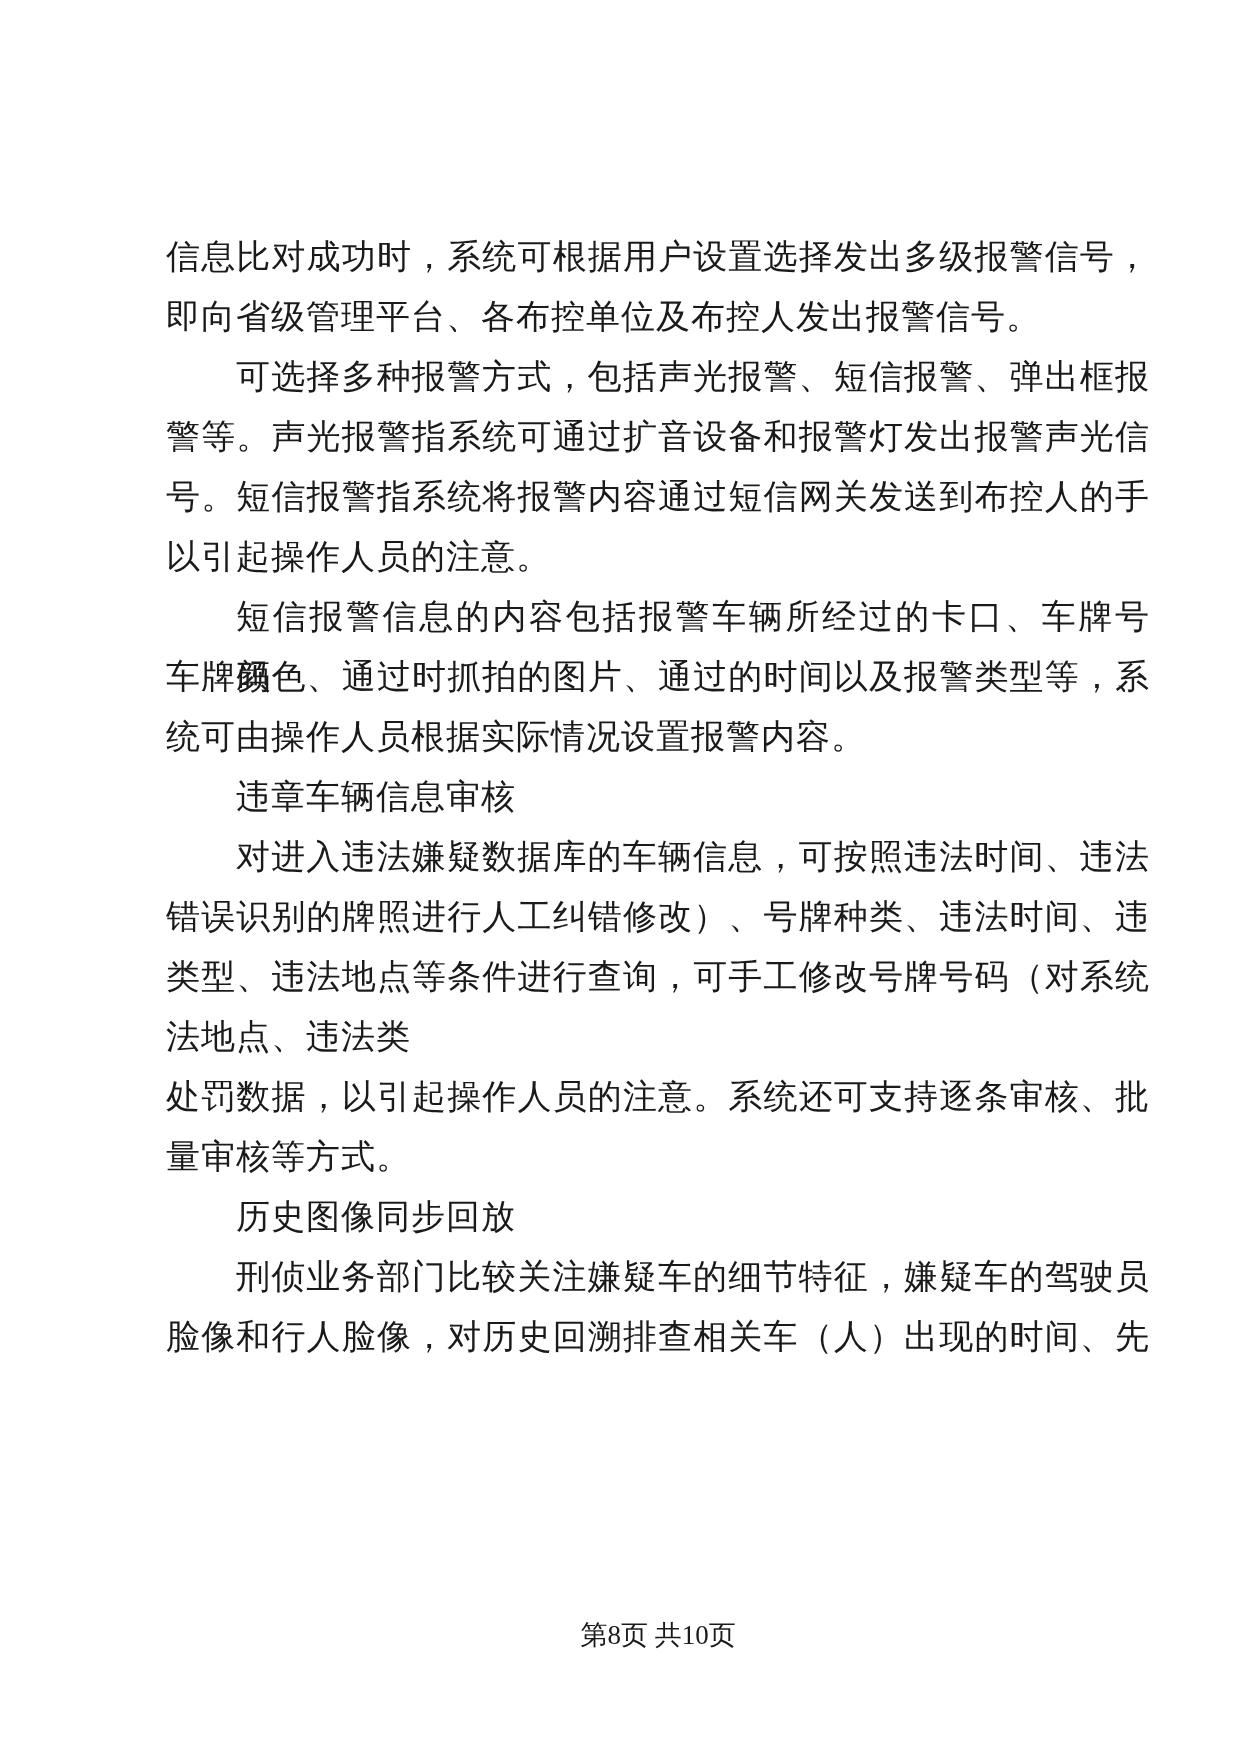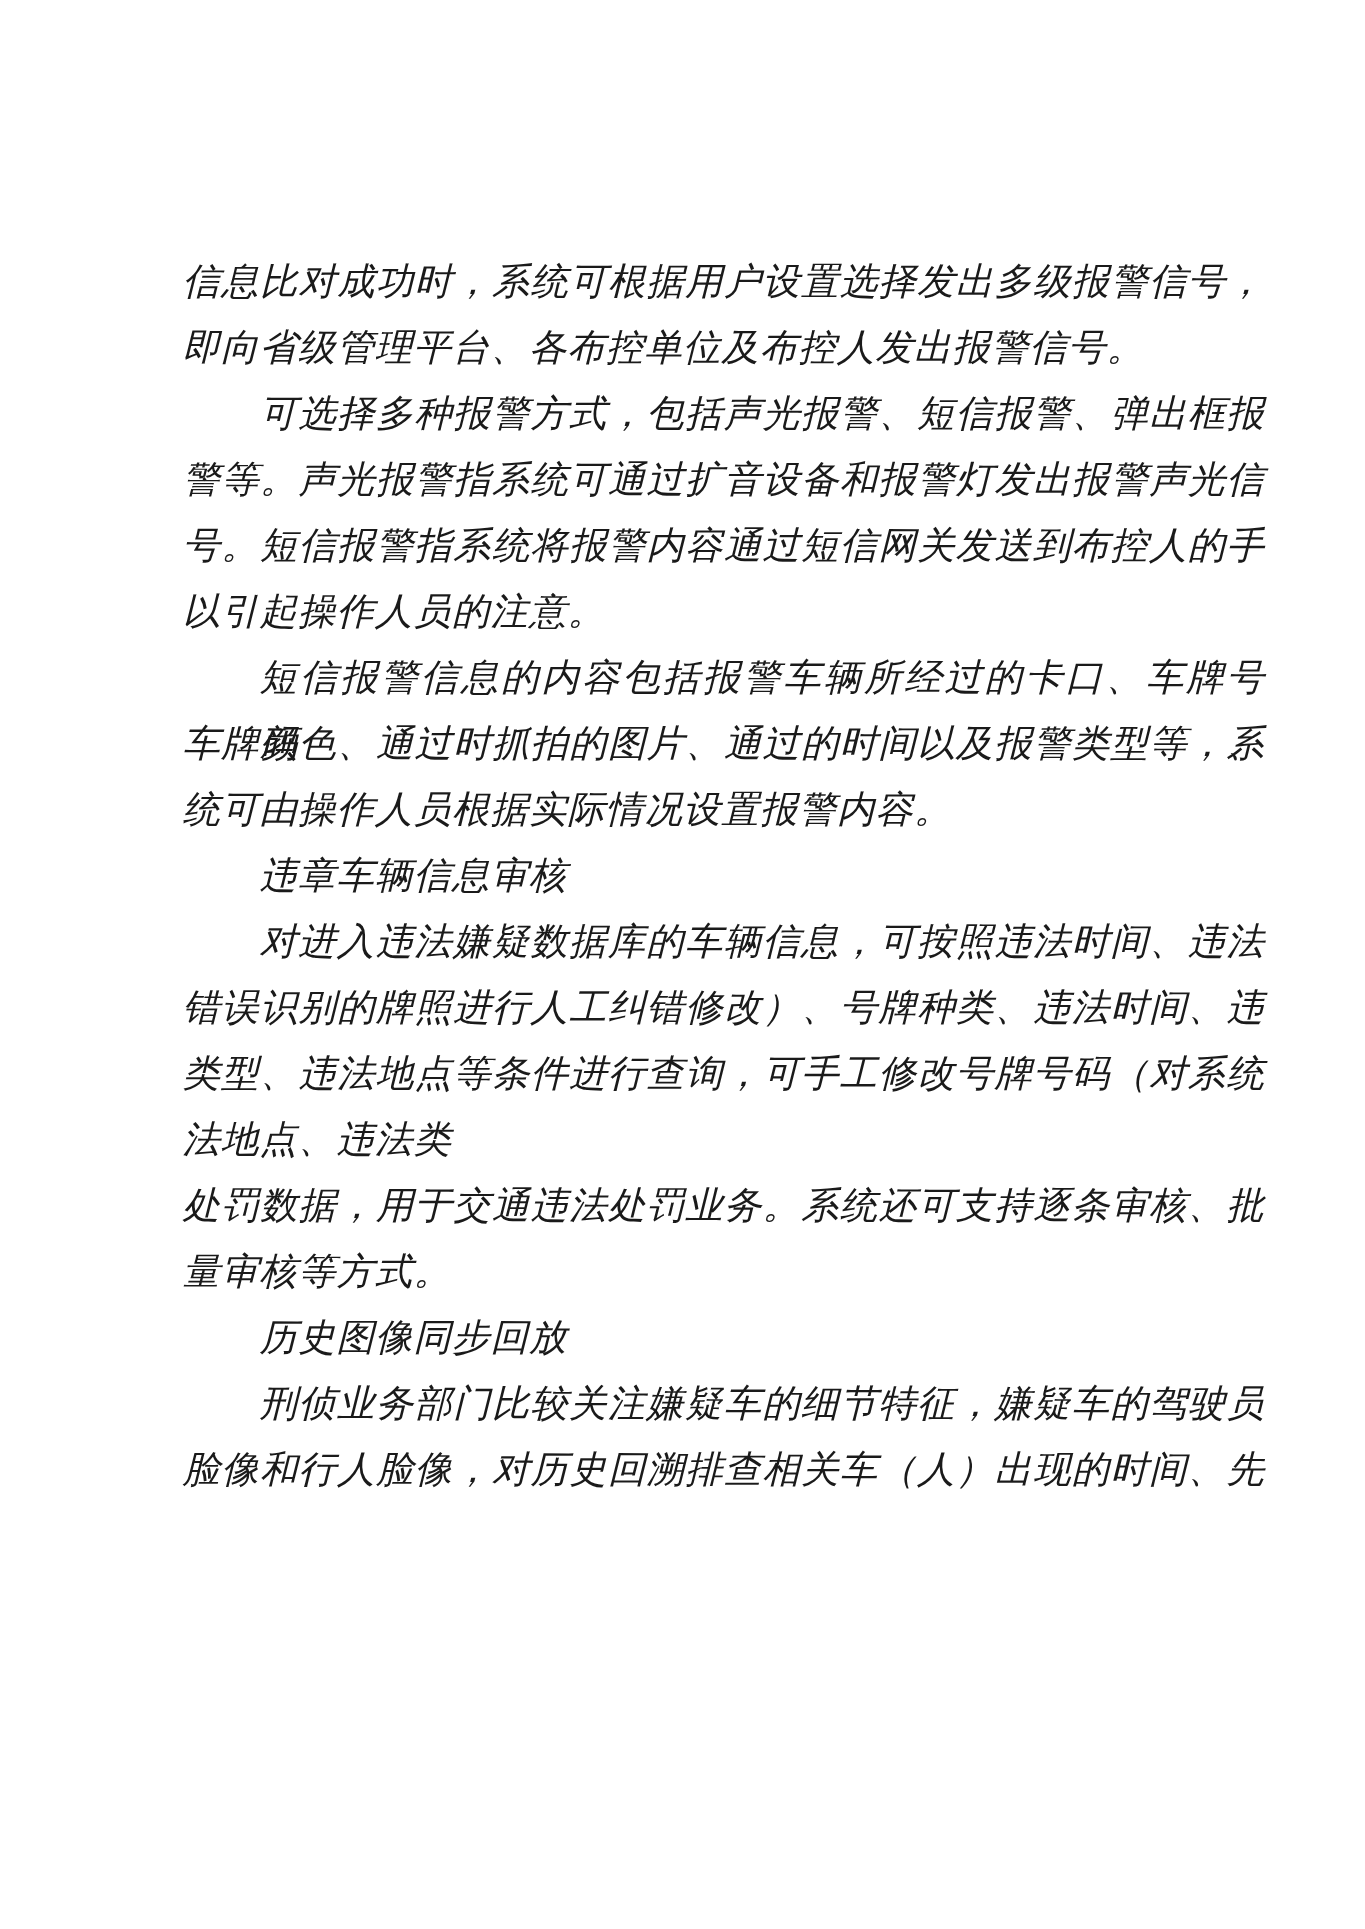--- a/index.html
+++ b/index.html
@@ -29,21 +29,20 @@
     width: 984px;
   }
   .line {
     height: 60px;
     line-height: 60px;
     font-size: 34px;
     color: #1a1a1a;
     letter-spacing: 1px;
     white-space: nowrap;
     overflow: visible;
-    font-style: italic;
   }
   .line.full {
     white-space: normal;
     text-align: justify;
     text-align-last: justify;
   }
   .line.ind {
     padding-left: 70px;
   }
   .footer {
@@ -69,20 +68,23 @@
     <div class="line full">号。短信报警指系统将报警内容通过短信网关发送到布控人的手</div>
     <div class="line">以引起操作人员的注意。</div>
     <div class="line ind full">短信报警信息的内容包括报警车辆所经过的卡口、车牌号码、</div>
     <div class="line full">车牌颜色、通过时抓拍的图片、通过的时间以及报警类型等，系</div>
     <div class="line">统可由操作人员根据实际情况设置报警内容。</div>
     <div class="line ind">违章车辆信息审核</div>
     <div class="line ind full">对进入违法嫌疑数据库的车辆信息，可按照违法时间、违法</div>
     <div class="line full">错误识别的牌照进行人工纠错修改）、号牌种类、违法时间、违</div>
     <div class="line full">类型、违法地点等条件进行查询，可手工修改号牌号码（对系统</div>
     <div class="line">法地点、违法类</div>
-    <div class="line full">处罚数据，用于交通违法处罚业务。系统还可支持逐条审核、批</div>
+    <div class="line full">处罚数据，以引起操作人员的注意。系统还可支持逐条审核、批</div>
     <div class="line">量审核等方式。</div>
     <div class="line ind">历史图像同步回放</div>
     <div class="line ind full">刑侦业务部门比较关注嫌疑车的细节特征，嫌疑车的驾驶员</div>
     <div class="line full">脸像和行人脸像，对历史回溯排查相关车（人）出现的时间、先</div>
   </div>
 
+  <div class="footer">
+    <span>第8页 共10页</span>
+  </div>
 </div>
 
 </body></html>

